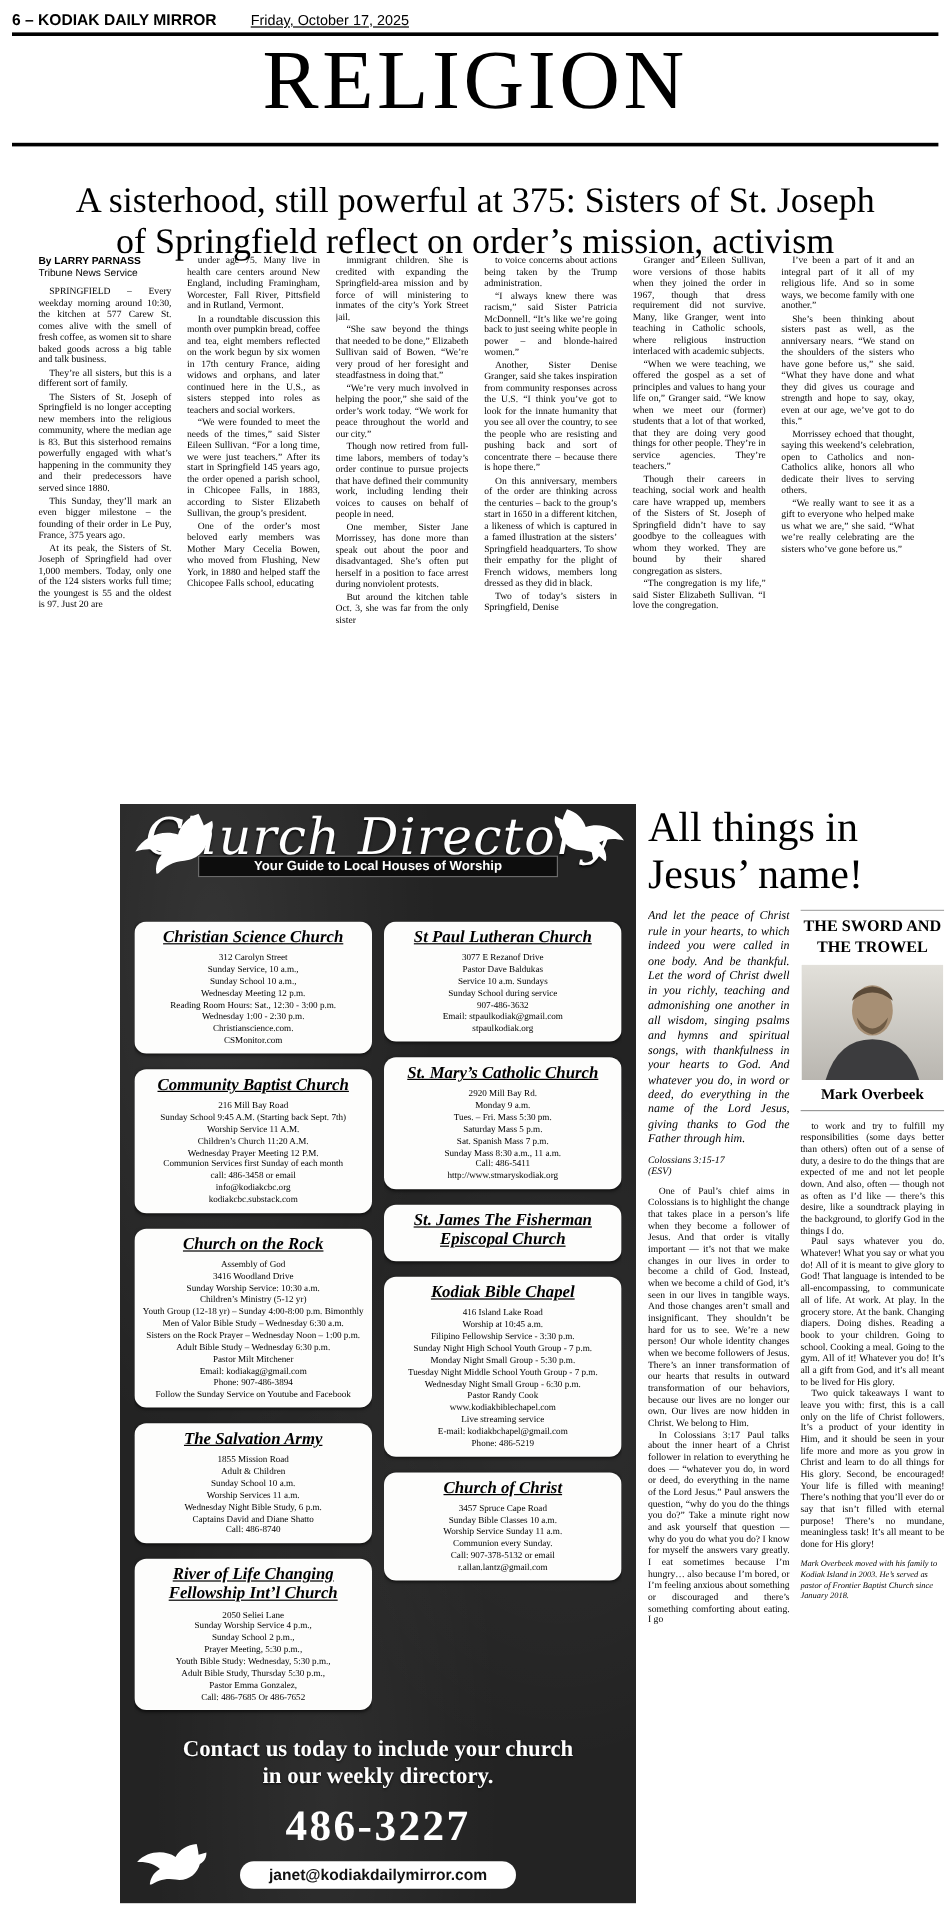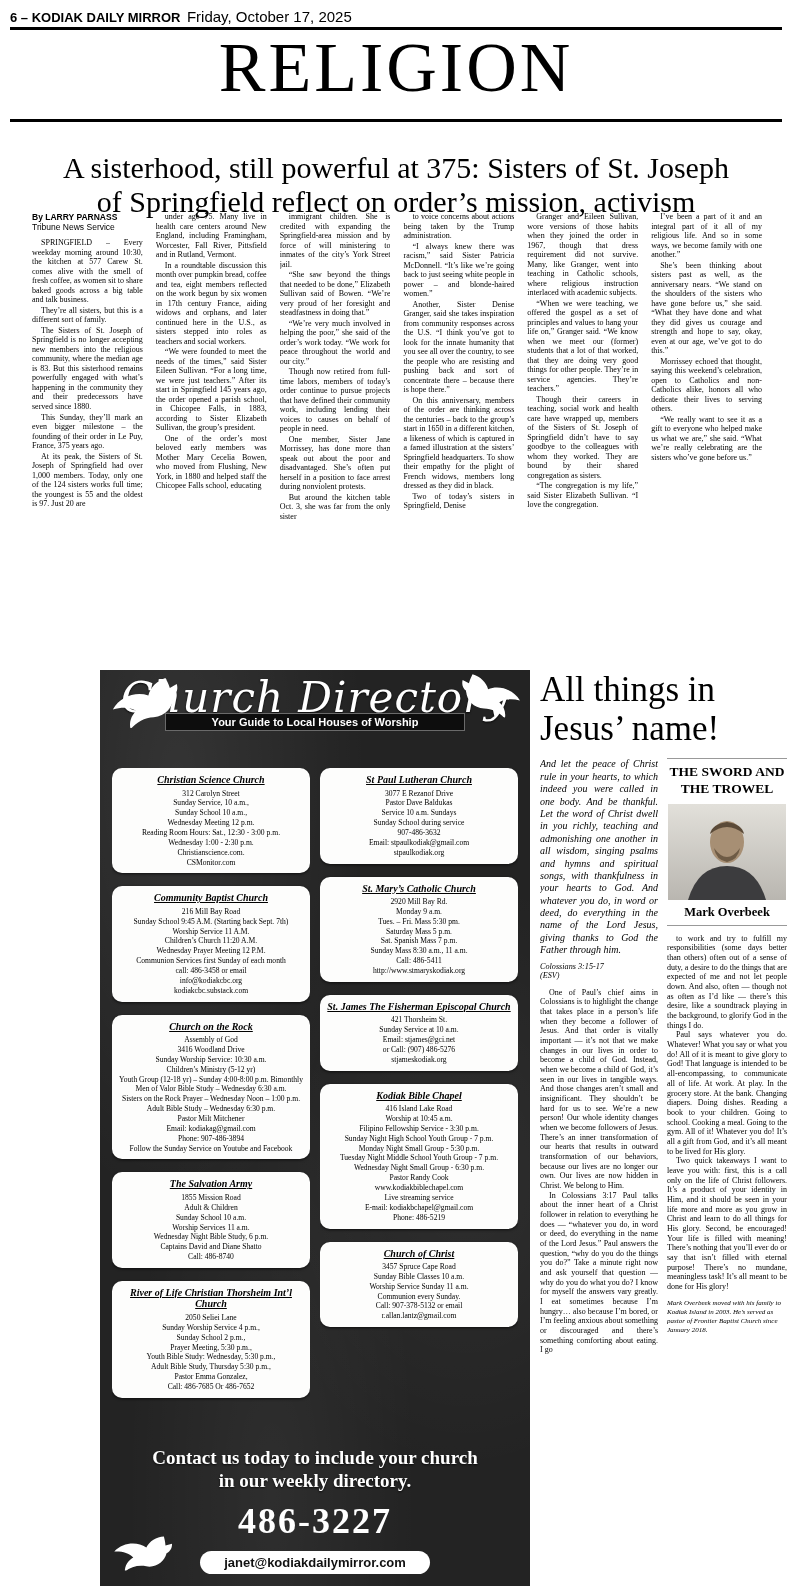--- a/index.html
+++ b/index.html
@@ -5,21 +5,21 @@
   * { box-sizing: border-box; }
   html,body { margin:0; padding:0; }
   body {
     width:792px; height:1594px; position:relative; overflow:hidden;
     background:#ffffff; color:#000;
     font-family:"Liberation Serif", serif;
   }
   
   .pagehead { position:absolute; top:8px; left:10px; right:10px; font-family:"Liberation Sans", sans-serif; }
   .pagehead .pleft { font-weight:bold; font-size:13px; }
-  .pagehead .pdate { font-size:15px; margin-left:2px; font-weight:normal; }
+  .pagehead .pdate { font-size:12px; margin-left:24px; font-weight:normal;text-decoration:underline; }
   .rule1 { position:absolute; top:27px; left:10px; right:10px; border-top:3px solid #000; }
   
   .masthead { position:absolute; top:28px; left:0; width:100%; text-align:center;
     font-size:70px; line-height:1.15; letter-spacing:3px; font-weight:normal; }
   .rule2 { position:absolute; top:119px; left:10px; right:10px; border-top:3px solid #000; }
   
   .headline { position:absolute; top:131px; left:18px; right:18px; text-align:center;
     font-size:30px; line-height:1.14; white-space:pre-line; font-weight:normal; }
   
   .article { position:absolute; top:212px; left:32px; width:730px; height:450px;
@@ -47,21 +47,21 @@
   .dove { position:absolute; z-index:3; }
   .dove svg { display:block; }
   .dove-tl { left:4px; top:4px; transform:rotate(-8deg); }
   .dove-tr { right:2px; top:0; transform:scaleX(-1) rotate(-6deg); }
   .dove-bl { left:8px; bottom:14px; transform:rotate(6deg); }
   .dir-body { display:flex; gap:10px; padding:8px 12px 0 12px; height:692px; overflow:hidden; }
   .dir-col { flex:1 1 0; display:flex; flex-direction:column; gap:13px; overflow:hidden; }
   .church-box { background:#fdfdfc; border-radius:10px; padding:6px 7px; text-align:center;
     box-shadow:0 1px 3px rgba(0,0,0,0.65); }
   .church-name { font-weight:bold; font-style:italic; text-decoration:underline;
-    font-size:10px; line-height:1.15; margin-bottom:3px; }
+    font-size:14px; line-height:1.15; margin-bottom:3px; }
   .church-lines { white-space:pre-line; font-size:7.6px; line-height:1.3; }
   .dir-contact { position:absolute; left:0; right:0; bottom:12px; text-align:center; color:#fff; }
   .contact-msg { font-size:19px; font-weight:bold; line-height:1.25; white-space:pre-line;
     text-shadow:0 1px 2px rgba(0,0,0,0.8); }
   .contact-phone { font-size:36px; font-weight:bold; letter-spacing:2px; margin:7px 0 9px; }
   .contact-email { display:inline-block; background:#fff; color:#111; border-radius:14px;
     padding:4px 24px; font-weight:bold; font-size:13px; font-family:"Liberation Sans", sans-serif; }
   
   .rightcol { position:absolute; top:670px; left:540px; width:247px; height:916px; overflow:hidden; }
   .r-head { font-size:35px; line-height:1.12; white-space:pre-line; margin:0 0 10px 0; font-weight:normal; }
@@ -202,21 +202,21 @@
         <div class="church-name">The Salvation Army</div>
         <div class="church-lines">1855 Mission Road
 Adult &amp; Children
 Sunday School 10 a.m.
 Worship Services 11 a.m.
 Wednesday Night Bible Study, 6 p.m.
 Captains David and Diane Shatto
 Call: 486-8740</div>
       </div>
       <div class="church-box">
-        <div class="church-name">River of Life Christian Thorsheim Int’l Church</div>
+        <div class="church-name">River of Life Changing Fellowship Int’l Church</div>
         <div class="church-lines">2050 Seliei Lane
 Sunday Worship Service 4 p.m.,
 Sunday School 2 p.m.,
 Prayer Meeting, 5:30 p.m.,
 Youth Bible Study: Wednesday, 5:30 p.m.,
 Adult Bible Study, Thursday 5:30 p.m.,
 Pastor Emma Gonzalez,
 Call: 486-7685 Or 486-7652</div>
       </div>
     </div>
@@ -237,25 +237,20 @@
 Monday 9 a.m.
 Tues. – Fri. Mass 5:30 pm.
 Saturday Mass 5 p.m.
 Sat. Spanish Mass 7 p.m.
 Sunday Mass 8:30 a.m., 11 a.m.
 Call: 486-5411
 http://www.stmaryskodiak.org</div>
       </div>
       <div class="church-box">
         <div class="church-name">St. James The Fisherman Episcopal Church</div>
-        <div class="church-lines">421 Thorsheim St.
-Sunday Service at 10 a.m.
-Email: stjames@gci.net
-or Call: (907) 486-5276
-stjameskodiak.org</div>
       </div>
       <div class="church-box">
         <div class="church-name">Kodiak Bible Chapel</div>
         <div class="church-lines">416 Island Lake Road
 Worship at 10:45 a.m.
 Filipino Fellowship Service - 3:30 p.m.
 Sunday Night High School Youth Group - 7 p.m.
 Monday Night Small Group - 5:30 p.m.
 Tuesday Night Middle School Youth Group - 7 p.m.
 Wednesday Night Small Group - 6:30 p.m.

